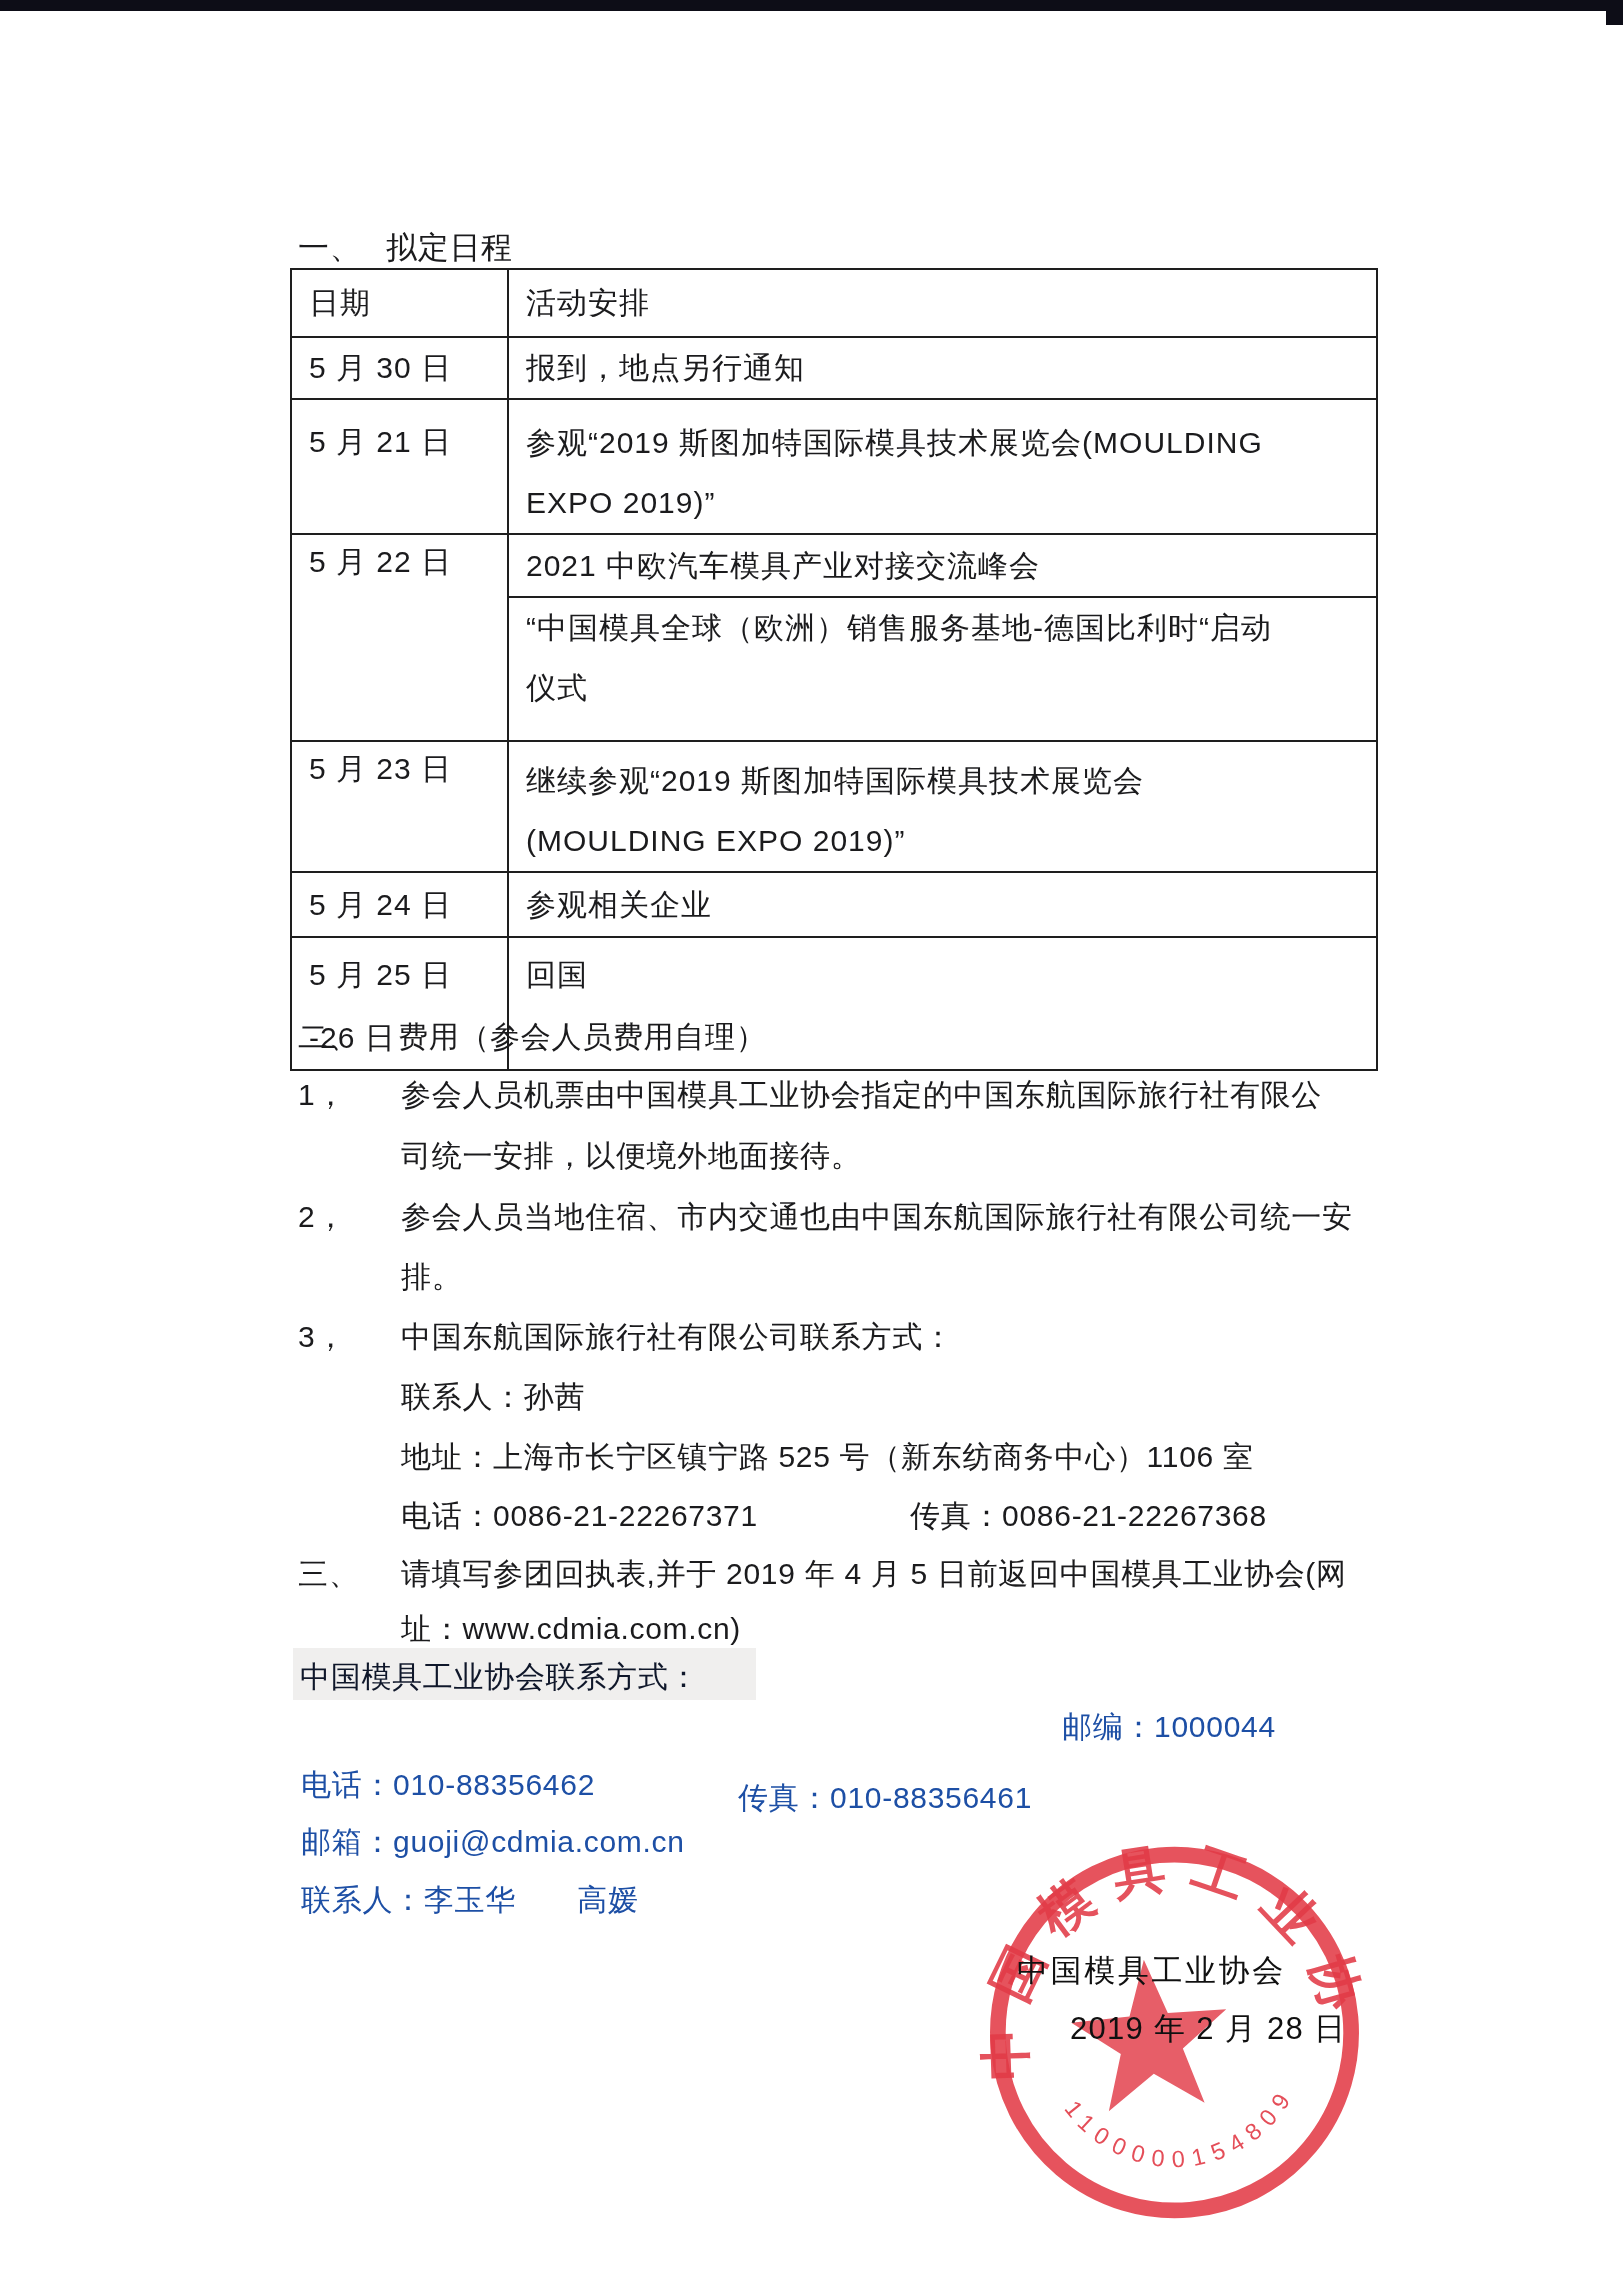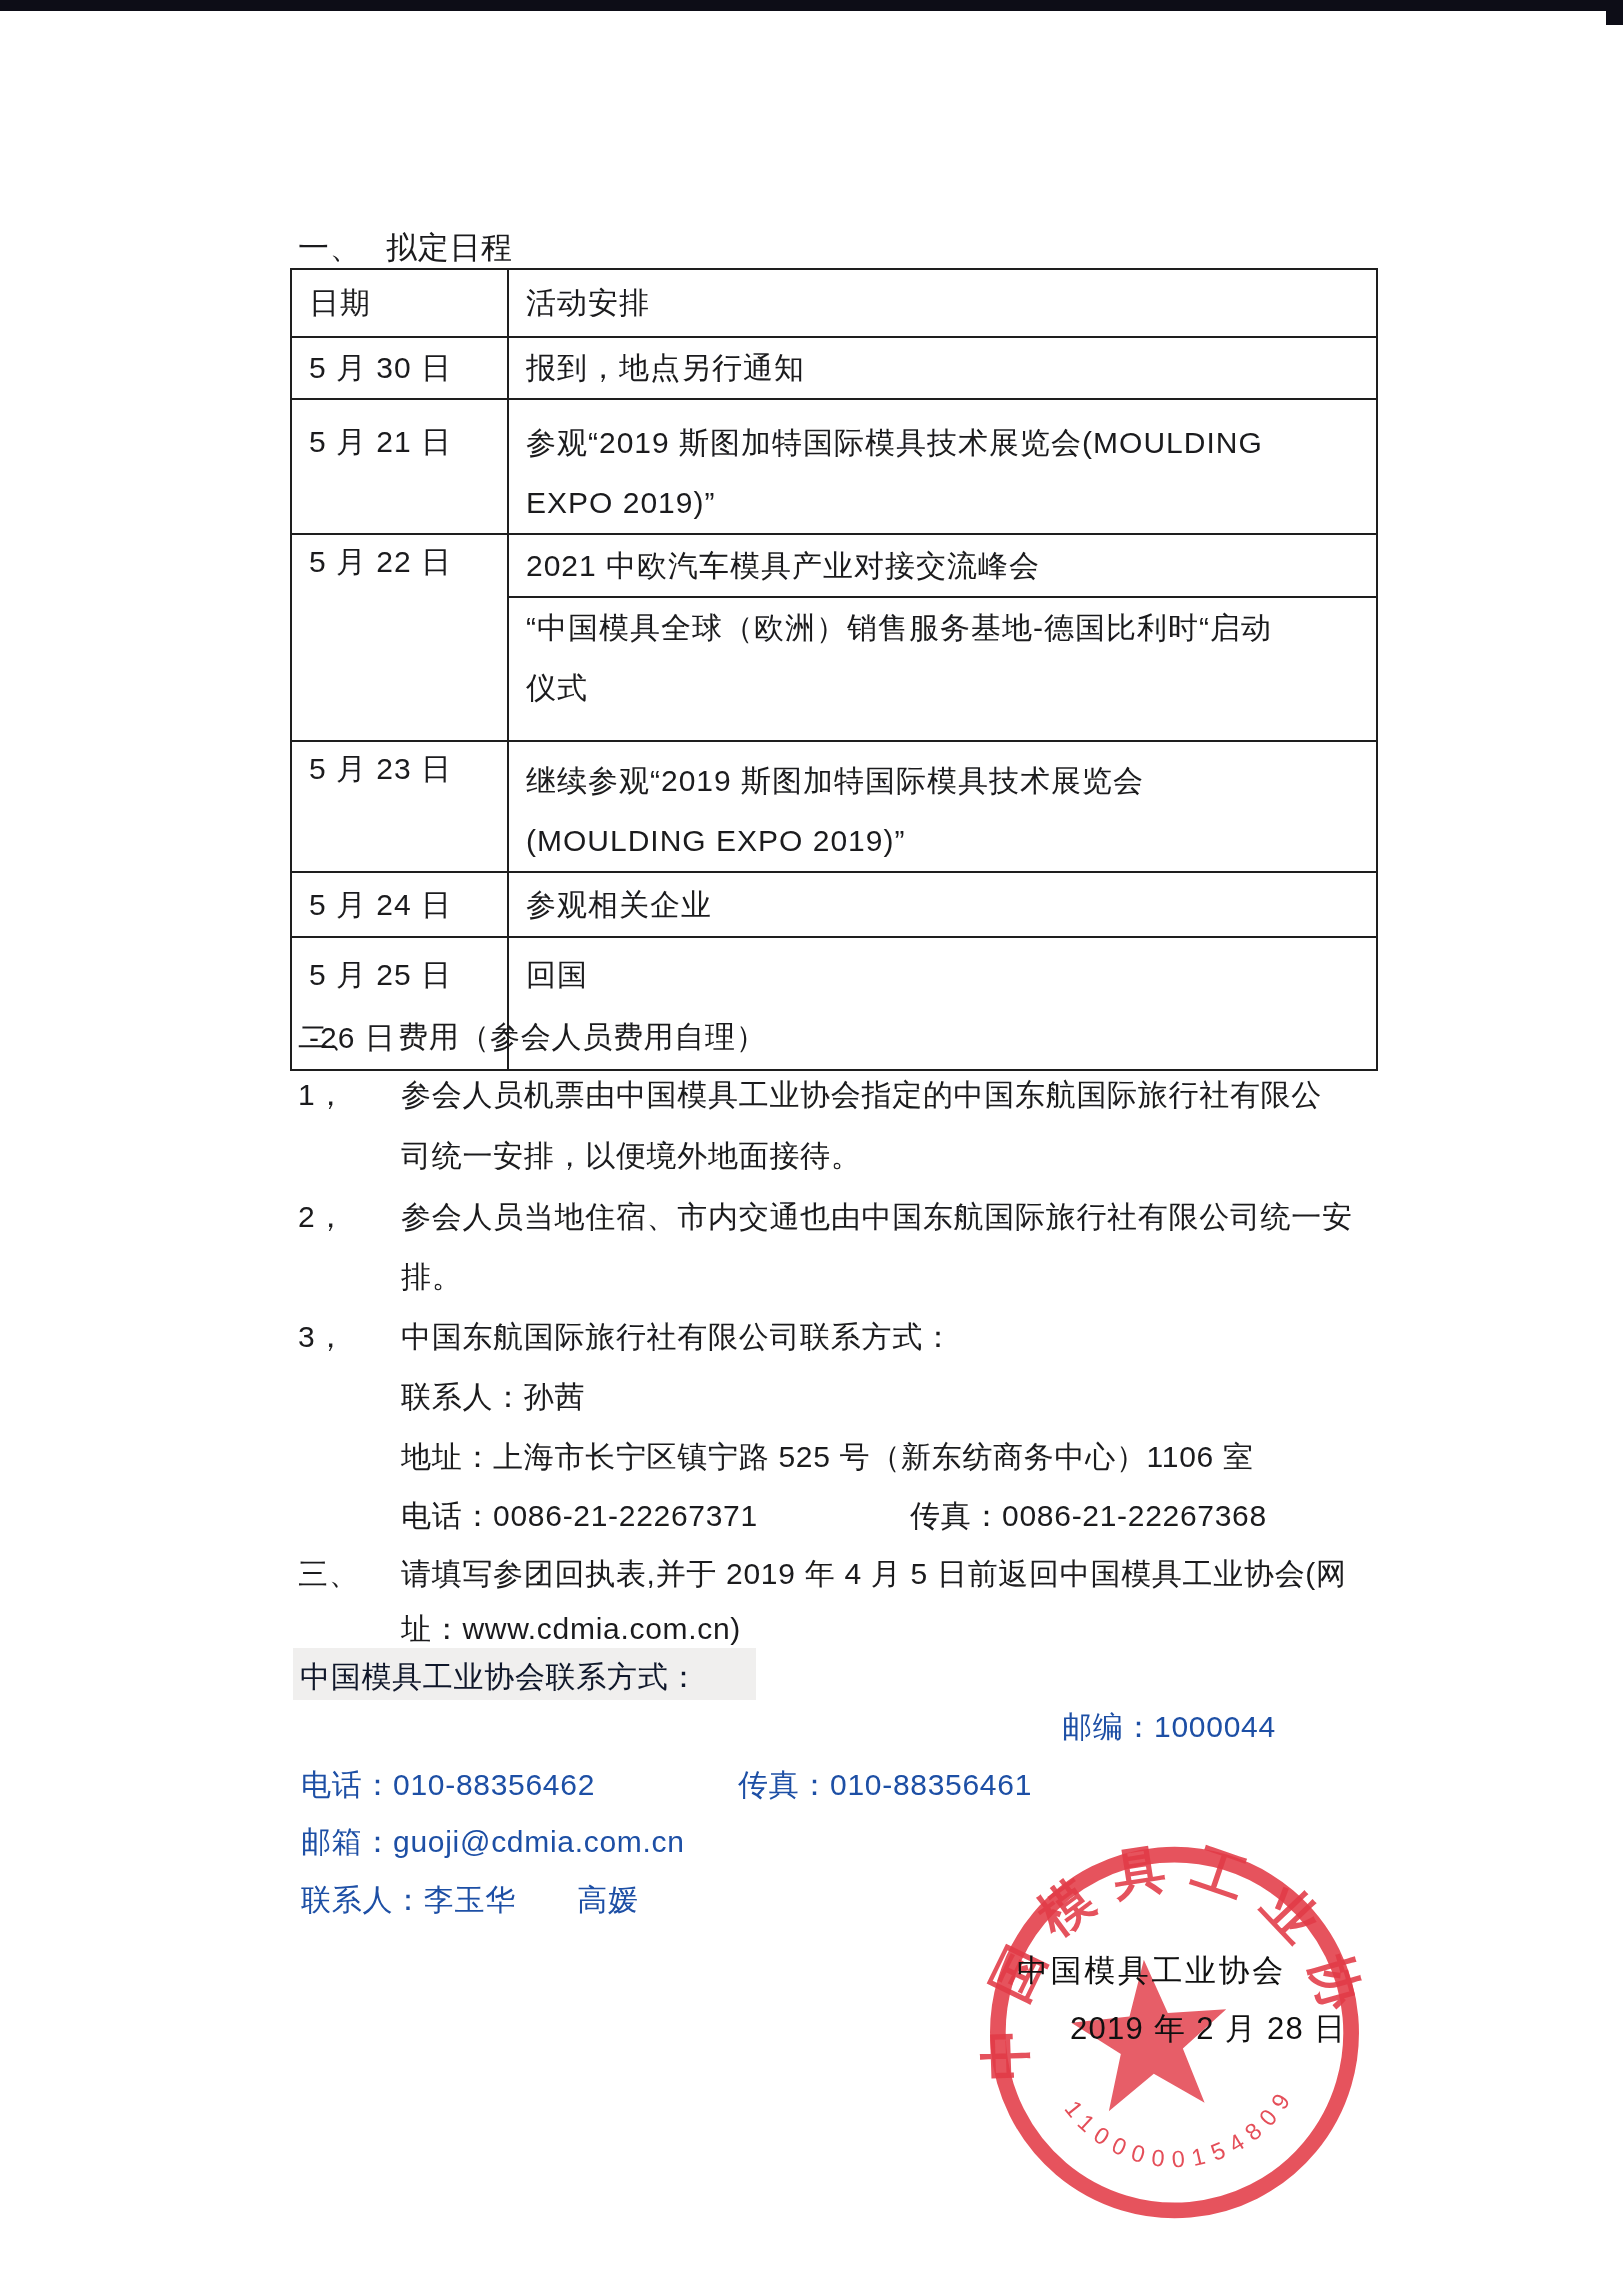--- a/index.html
+++ b/index.html
@@ -136,21 +136,21 @@
   <div class="ln" style="left:401px;top:1498px;width:982px;"><span>电话：0086-21-22267371</span><span style="position:absolute;left:509px;">传真：0086-21-22267368</span></div>
 
   <div class="ln" style="left:298px;top:1556px;">三、</div>
   <div class="ln" style="left:401px;top:1556px;">请填写参团回执表,并于 2019 年 4 月 5 日前返回中国模具工业协会(网</div>
   <div class="ln" style="left:401px;top:1611px;">址：www.cdmia.com.cn)</div>
 
   <div class="band" style="left:293px;top:1648px;width:463px;height:52px;"></div>
   <div class="ln red" style="left:300px;top:1659px;">中国模具工业协会联系方式：</div>
 
   <div class="ln blue" style="left:301px;top:1709px;width:1113px;"><span style="position:absolute;left:761px;">邮编：1000044</span></div>
-  <div class="ln blue" style="left:301px;top:1767px;width:982px;"><span>电话：010-88356462</span><span style="position:absolute;left:437px;">传真：010-88356461</span></div>
+  <div class="ln blue" style="left:301px;top:1767px;width:982px;"><span>电话：010-88356462</span><span style="position:absolute;left:437px;margin-top:13px;">传真：010-88356461</span></div>
   <div class="ln blue" style="left:301px;top:1824px;">邮箱：guoji@cdmia.com.cn</div>
   <div class="ln blue" style="left:301px;top:1882px;">联系人：李玉华　　高媛</div>
 
   <svg class="stamp" width="399" height="399" viewBox="0 0 610 610">
     <ellipse cx="305" cy="305" rx="270" ry="272" fill="none" stroke="#e23b47" stroke-width="24" opacity="0.88"></ellipse>
     <polygon points="268,190 297.4,274.5 386.9,276.4 315.6,330.5 341.5,416.1 268,365 194.5,416.1 220.4,330.5 149.1,276.4 238.6,274.5" fill="#e23b47" opacity="0.82"></polygon>
     <defs>
       <path id="arcTop" d="M 80,370 A 232,232 0 1 1 530,370" fill="none"></path>
       <path id="arcBottom" d="M 119,392 A 205,205 0 0 0 491,392" fill="none"></path>
     </defs>

